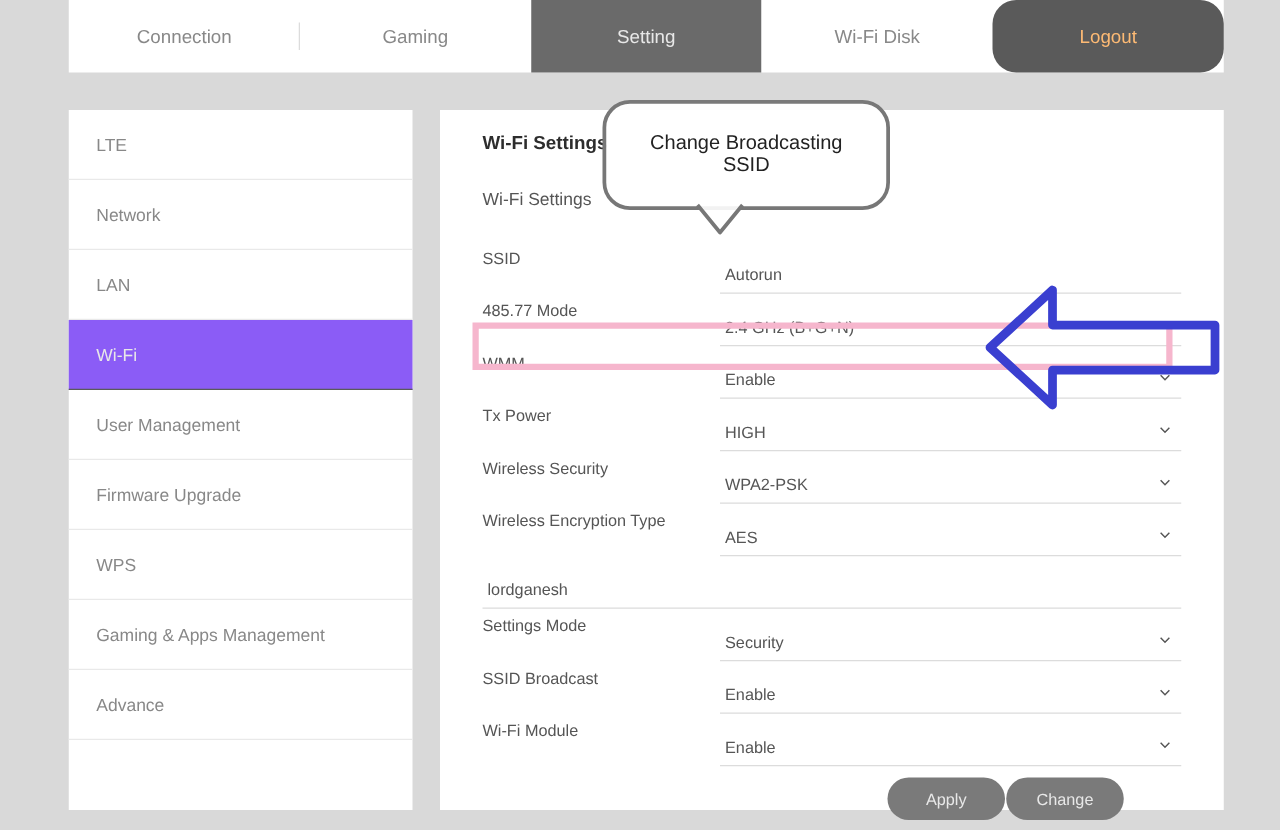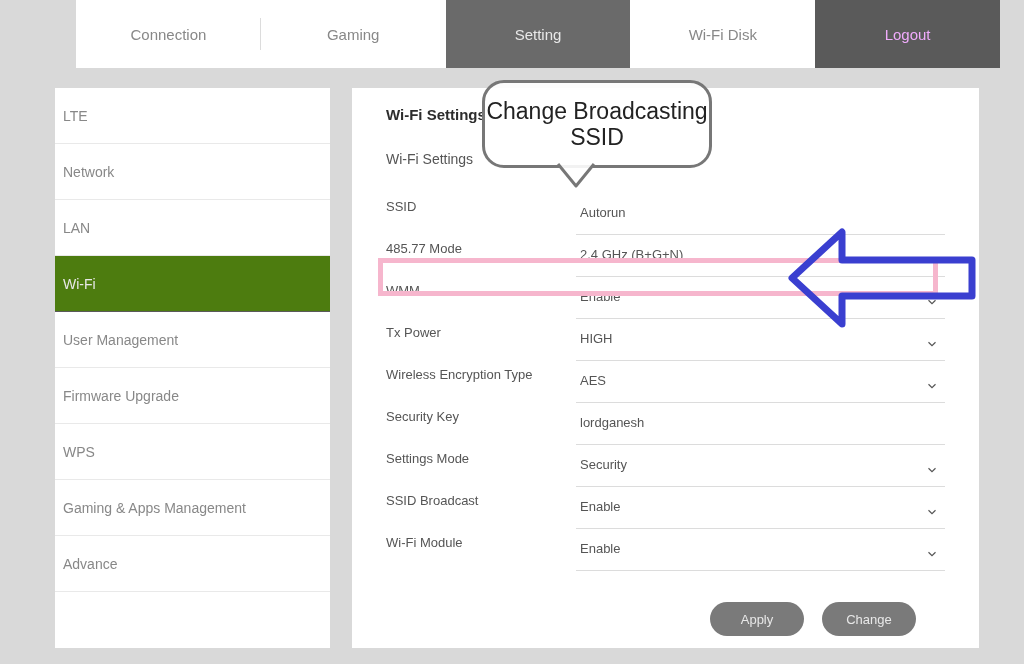--- a/index.html
+++ b/index.html
@@ -1,68 +1,68 @@
 <!DOCTYPE html>
 <html><head>
 <meta charset="utf-8">
 <style>
   * { box-sizing: border-box; margin: 0; padding: 0; }
   html, body { width: 1024px; height: 664px; font-family: Arial, Helvetica, sans-serif; background: #d9d9d9; color: #707070; }
   .topnav {
-    position: absolute; left: 55px; top: 0; width: 924px; height: 68px;
-    display: flex; background: #fff; margin-left: 21px;
+    position: absolute; left: 55px; top: 0; width: 924px; height: 58px;
+    display: flex; background: #fff;
   }
   .topnav .tab {
     flex: 1 1 0; display: flex; align-items: center; justify-content: center;
     font-size: 15px; color: #888; cursor: pointer; position: relative;
   }
   .topnav .tab.active1 { background: #6a6a6a; color: #e8e8e8; justify-content: center; }
-  .topnav .tab.active2 { background: #5a5a5a; color: #f0abfc; }
+  .topnav .tab.active2 { background: #5a5a5a; color: #fdba74; border-radius: 19px; }
   .topnav .sep::after {
     content: ""; position: absolute; right: 0; top: 18px; bottom: 18px; width: 1px; background: #dcdcdc;
   }
   .sidebar {
     position: absolute; left: 55px; top: 88px; width: 275px; height: 560px; background: #fff;
   }
   .sidebar .item {
-    height: 56px; display: flex; align-items: center; padding-left: 8px;
+    height: 56px; display: flex; align-items: center; padding-left: 22px;
     font-size: 14px; color: #888; border-bottom: 1px solid #e9e9e9; cursor: pointer;
   }
-  .sidebar .item.active { background: #4d7c0f; color: #e8e8e8; border-bottom-color: #5a5a5a; }
+  .sidebar .item.active { background: #8b5cf6; color: #e8e8e8; border-bottom-color: #5a5a5a; }
   .main {
     position: absolute; left: 352px; top: 88px; width: 627px; height: 560px; background: #fff; padding: 18px 34px 0 34px;
   }
   .main h1 { font-size: 15px; font-weight: bold; color: #2d2d2d; margin-bottom: 28px; }
   .main h2 { font-size: 14px; font-weight: normal; color: #555; margin-bottom: 18px; }
   .row {
     display: flex; align-items: center; height: 42px; font-size: 13px; color: #555;
   }
   .row .lbl { width: 190px; }
-  .row .val { flex: 1; border-bottom: 1px solid #dcdcdc; height: 30px; display: flex; padding-left: 4px; position: relative; margin-top: 28px; }
+  .row .val { flex: 1; border-bottom: 1px solid #dcdcdc; height: 30px; display: flex; align-items: center; padding-left: 4px; position: relative; margin-top: 28px; }
   .row .chev { position: absolute; right: 6px; top: 6px; }
   .chev svg { width: 14px; height: 14px; }
   .highlight-box {
     position: absolute; left: 378px; top: 258px; width: 560px; height: 38px;
     border: 5px solid #f6b6cd; pointer-events: none;
   }
   .callout {
     position: absolute; left: 482px; top: 80px; width: 230px; height: 104px; pointer-events: none;
   }
   .callout .bubble {
     width: 230px; height: 88px; border: 3px solid #777; border-radius: 22px; background: rgba(255,255,255,0.9);
     display: flex; flex-direction: column; align-items: center; justify-content: center;
-    font-size: 23px; color: #222; line-height: 1.15;
+    font-size: 16px; color: #222; line-height: 1.15;
   }
   .callout .tail {
     position: absolute; left: 72px; bottom: -6px;
   }
   .arrow-anno {
     position: absolute; left: 784px; top: 220px; width: 196px; height: 110px; pointer-events: none;
   }
-  .btnbar { position: absolute; left: 710px; top: 602px; display: flex; gap: 18px; }
+  .btnbar { position: absolute; left: 710px; top: 622px; display: flex; gap: 1px; }
   .btn {
     width: 94px; height: 34px; border-radius: 20px; background: #7a7a7a; color: #e8e8e8;
     display: flex; align-items: center; justify-content: center; font-size: 13px; cursor: pointer;
   }
 </style>
 </head>
 <body>
 
 <div class="topnav">
   <div class="tab sep">
@@ -143,30 +143,38 @@
   <div class="row">
     <div class="lbl">Tx Power</div>
     <div class="val">
         <span>HIGH</span>
         <span class="chev"><svg viewBox="0 0 24 24">
             <path d="M6 9l6 6 6-6" fill="none" stroke="#555" stroke-width="2"></path>
           </svg></span>
       </div>
   </div>
   <div class="row">
+    <div class="lbl">Wireless Security</div>
+    <div class="val">
+        <span>WPA2-PSK</span>
+        <span class="chev"><svg viewBox="0 0 24 24">
+            <path d="M6 9l6 6 6-6" fill="none" stroke="#555" stroke-width="2"></path>
+          </svg></span>
+      </div>
+  </div>
+  <div class="row">
     <div class="lbl">Wireless Encryption Type</div>
     <div class="val">
         <span>AES</span>
         <span class="chev"><svg viewBox="0 0 24 24">
             <path d="M6 9l6 6 6-6" fill="none" stroke="#555" stroke-width="2"></path>
           </svg></span>
       </div>
   </div>
   <div class="row">
-    <div class="lbl">Security Key</div>
     <div class="val">
         <span>lordganesh</span>
       </div>
   </div>
   <div class="row">
     <div class="lbl">Settings Mode</div>
     <div class="val">
         <span>Security</span>
         <span class="chev"><svg viewBox="0 0 24 24">
             <path d="M6 9l6 6 6-6" fill="none" stroke="#555" stroke-width="2"></path>

